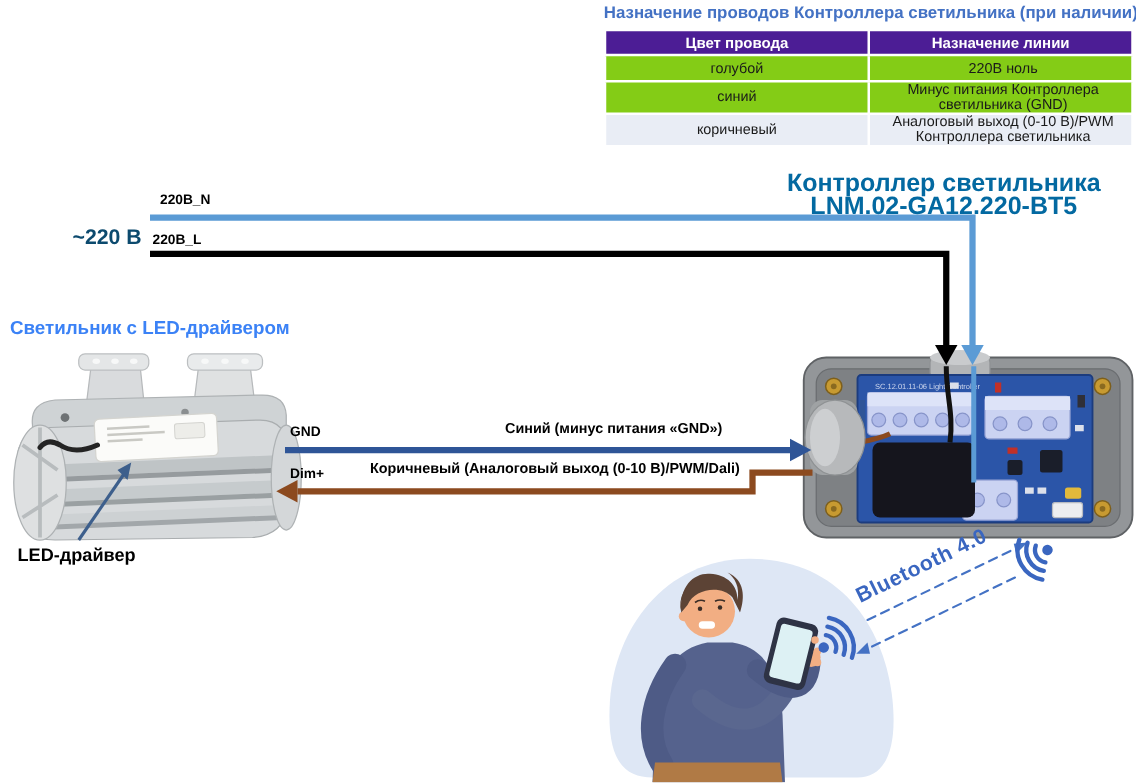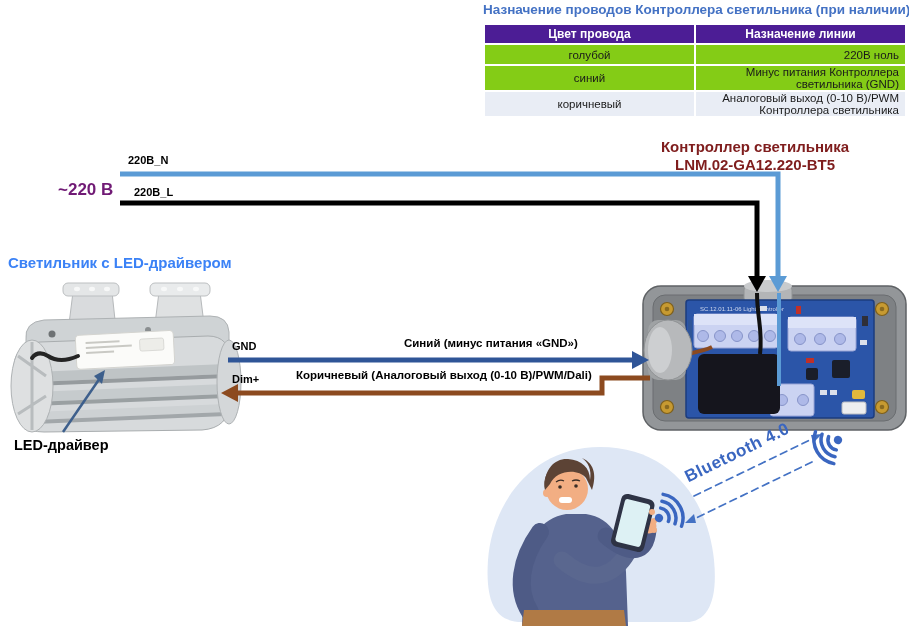--- a/index.html
+++ b/index.html
@@ -20,33 +20,33 @@
     border-collapse:collapse;font-size:11.5px;color:#1a1a1a;
     table-layout:fixed;
   }
   table.wiretable td,table.wiretable th{
     border:2px solid #ffffff;padding:0 6px;height:19px;vertical-align:middle;
   }
   table.wiretable th{
     background:#4c1d95;color:#ffffff;font-weight:bold;font-size:12px;text-align:center;height:18px;
   }
   table.wiretable td.colcolor{text-align:center;width:93px;}
-  table.wiretable td.colpurpose{text-align:right;padding-left:10px;}
+  table.wiretable td.colpurpose{text-align:center;padding-left:10px;}
   table.wiretable tr.shadeA td{background:#84cc16;}
   table.wiretable tr.shadeB td{background:#E9EDF5;}
 
   
   .controller-title{
     left:600px;top:138px;width:310px;text-align:center;
-    color:#7f1d1d;font-weight:bold;font-size:15px;line-height:18px;
+    color:#0369a1;font-weight:bold;font-size:20px;line-height:18px;
   }
   .luminaire-title{
     left:8px;top:254px;color:#3b82f6;font-weight:bold;font-size:15px;
   }
-  .power-label{left:58px;top:180px;color:#701a75;font-weight:bold;font-size:17px;}
+  .power-label{left:58px;top:180px;color:#0c4a6e;font-weight:bold;font-size:17px;}
   .wire-tag{color:#000;font-weight:bold;font-size:11px;}
   .annot{color:#000;font-weight:bold;font-size:11.5px;}
   .driver-label{left:14px;top:437px;color:#000;font-weight:bold;font-size:14.5px;}
   .bt-label{
     left:686px;top:468px;color:#3A66C0;font-weight:bold;font-size:17px;
     transform:rotate(-26deg);transform-origin:left center;letter-spacing:.5px;
   }
 </style>
 </head>
 <body>
@@ -271,21 +271,21 @@
   </tbody>
     </table>
 
   <div class="abs controller-title">
     <div>Контроллер светильника</div>
     <div>LNM.02-GA12.220-BT5</div>
   </div>
 
   <div class="abs lbl power-label">~220 В</div>
   <div class="abs lbl wire-tag" style="left:128px;top:154px;">220В_N</div>
-  <div class="abs lbl wire-tag" style="left:134px;top:186px;">220В_L</div>
+  <div class="abs lbl wire-tag" style="left:122px;top:186px;">220В_L</div>
 
   <div class="abs lbl luminaire-title">Светильник с LED-драйвером</div>
   <div class="abs lbl driver-label">LED-драйвер</div>
 
   <div class="abs lbl wire-tag" style="left:232px;top:340px;">GND</div>
   <div class="abs lbl annot" style="left:404px;top:337px;">Синий (минус питания «GND»)</div>
   <div class="abs lbl wire-tag" style="left:232px;top:373px;">Dim+</div>
   <div class="abs lbl annot" style="left:296px;top:369px;">Коричневый (Аналоговый выход (0-10 В)/PWM/Dali)</div>
 
   <div class="abs lbl bt-label">Bluetooth 4.0</div>

